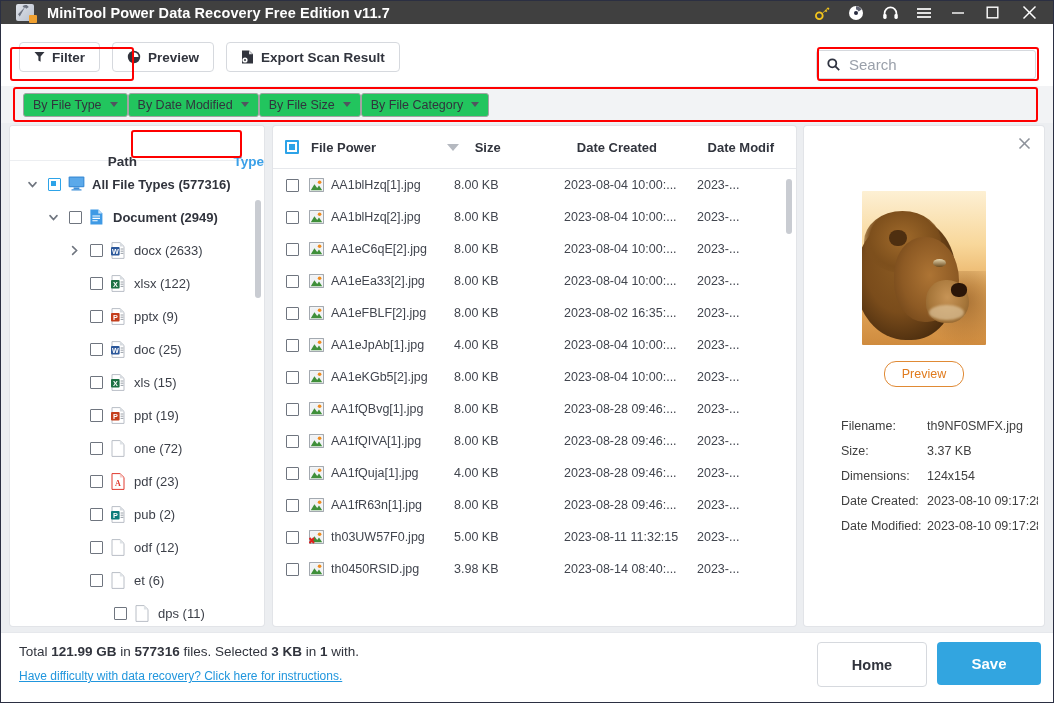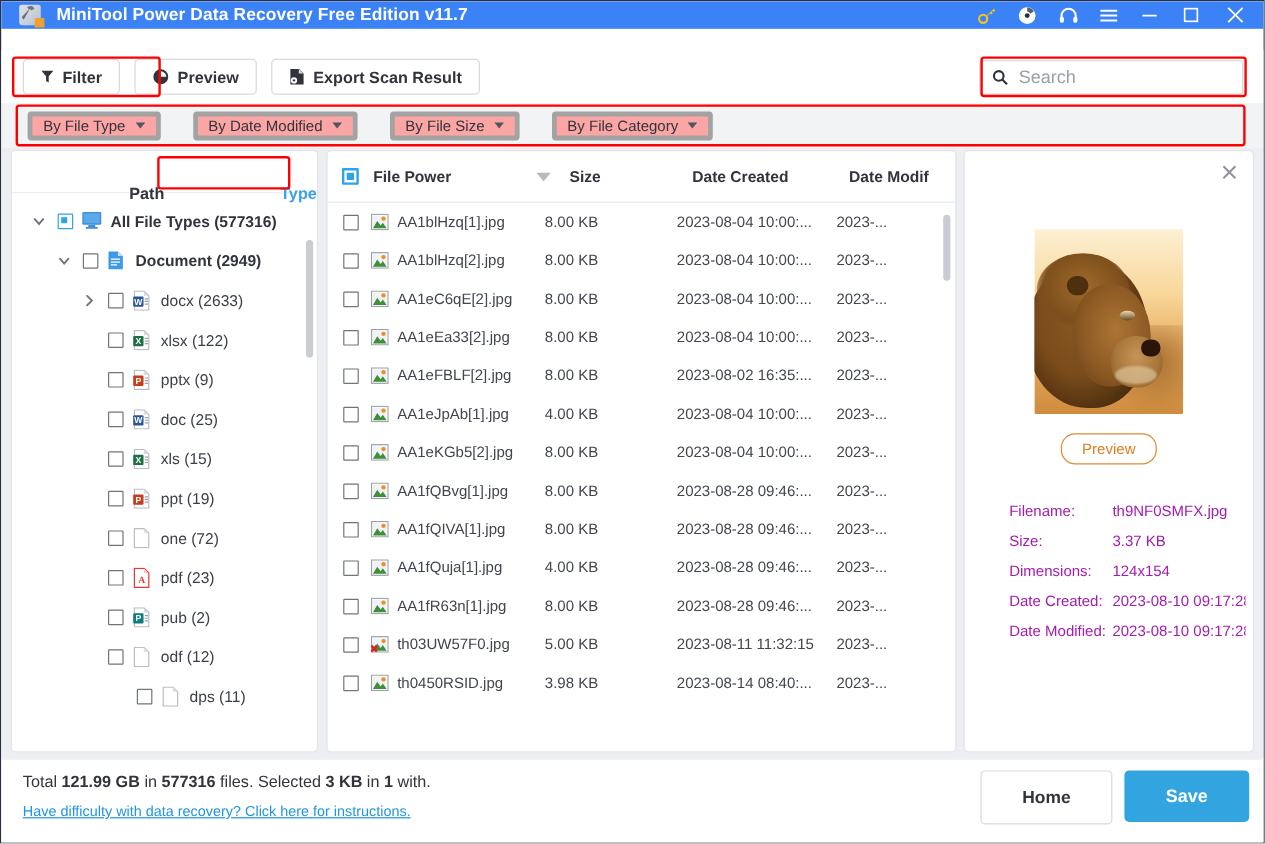--- a/index.html
+++ b/index.html
@@ -16,21 +16,21 @@
     box-sizing: border-box;
     border: 1px solid #2b2f42;
     background: #ffffff;
     overflow: hidden;
   }
 
   
   .titlebar {
     position: absolute; left: 0; top: 0;
     width: 1052px; height: 23px;
-    background: #3b82f6;
+    background: #404040;
     display: flex; align-items: center;
   }
   .tb-logo {
     width: 22px; height: 22px; margin-left: 14px; margin-right: 10px;
     position: relative; flex: none;
   }
   .tb-logo .sq {
     position:absolute; left:1px; top:2px; width:18px; height:17px;
     background: linear-gradient(135deg,#dfe3ea 0%, #b9c0cc 100%);
     border-radius: 2px;
@@ -55,21 +55,21 @@
   }
   .tb-icon.key { color: #f2c41d; }
   .tb-icon svg { display:block; }
   .tb-icon.close { width: 40px; margin-right: 4px; }
 
   
   .toolbar {
     position: absolute; left: 0; top: 41px;
     width: 1052px; height: 44px;
     background: #ffffff;
-    display: flex; align-items: center;
+    display: flex; 
   }
   .tbtn {
     height: 30px; border: 1px solid #d6d9de; border-radius: 4px;
     background: #ffffff; color: #31343d; font-size: 13.5px; font-weight: bold;
     display: flex; align-items: center; gap: 7px;
     padding: 0 14px; box-sizing: border-box; white-space: nowrap;
   }
   .tbtn.first { margin-left: 18px; }
   .tbtn + .tbtn { margin-left: 12px; }
   .tbtn .gi { display:flex; align-items:center; }
@@ -99,27 +99,27 @@
   .searchbox input::placeholder { color: #9aa0aa; }
 
   
   .filterbar {
     position: absolute; left: 0; top: 85px;
     width: 1052px; height: 37px;
     background: #f2f3f5;
     display: flex; align-items: center;
   }
   .fchip {
-    height: 24px; border: 4px solid #a3a3a3; border-radius: 3px;
-    background: #fca5a5; color: #31343d; font-size: 12.5px;
+    height: 24px; border: 1px solid #a3a3a3; border-radius: 3px;
+    background: #22c55e; color: #31343d; font-size: 12.5px;
     display: flex; align-items: center; gap: 8px;
     padding: 0 9px; box-sizing: border-box; white-space: nowrap;
   }
   .fchip.first { margin-left: 22px; }
-  .fchip + .fchip { margin-left: 27px; }
+  .fchip + .fchip { }
   .caret {
     width: 0; height: 0; border-left: 4px solid transparent;
     border-right: 4px solid transparent; border-top: 5px solid #50555f;
   }
 
   
   .body {
     position: absolute; left: 0; top: 122px;
     width: 1052px; height: 509px;
     background: #eceef1;
@@ -293,21 +293,21 @@
     border-radius: 50%; background:#4e2f10;
   }
   .pv-btn {
     position: absolute; left: 50%; transform: translateX(-50%);
     top: 235px;
     width: 78px; height: 24px; border: 1px solid #e08a35; border-radius: 12px;
     background: #ffffff; color: #e07b1e; font-size: 12.5px;
     display: flex; align-items: center; justify-content: center;
   }
   .meta { position: absolute; left: 37px; top: 287px; right: 6px; }
-  .mrow { display: flex; align-items: center; height: 25px; font-size: 12.5px; color: #a21caf; white-space: nowrap; }
+  .mrow { display: flex; align-items: center; height: 25px; font-size: 12.5px; color: #404040; white-space: nowrap; }
   .mkey { width: 86px; flex: none; }
   .mval { overflow: hidden; }
 
   
   .footer {
     position: absolute; left: 0; top: 631px;
     width: 1052px; height: 70px; background: #ffffff;
     border-top: 1px solid #e6e8ec;
   }
   .ftext {
@@ -676,20 +676,32 @@
               <span class="twist empty"></span>
               <span style="width: 8px; flex: 0 0 auto;"></span>
               <span class="cbox"></span>
               <span class="ficon">
                 <svg width="16" height="17" viewBox="0 0 16 17">
                   <path d="M2 0.6 H10 L14 4.4 V16.4 H2 Z" fill="#ffffff" stroke="#b9bec6" stroke-width="1"></path>
                   <path d="M9.9 0.8 V4.4 H13.6 Z" fill="#dfe3e7"></path>
                 </svg>
               </span>
               <span class="tlabel">odf (12)</span>
+            </div>
+            <div class="trow" style="padding-left: 56px;">
+              <span class="twist empty"></span>
+              <span style="width: 8px; flex: 0 0 auto;"></span>
+              <span class="cbox"></span>
+              <span class="ficon">
+                <svg width="16" height="17" viewBox="0 0 16 17">
+                  <path d="M2 0.6 H10 L14 4.4 V16.4 H2 Z" fill="#ffffff" stroke="#b9bec6" stroke-width="1"></path>
+                  <path d="M9.9 0.8 V4.4 H13.6 Z" fill="#dfe3e7"></path>
+                </svg>
+              </span>
+              <span class="tlabel">et (6)</span>
             </div>
             <div class="trow" style="padding-left: 80px;">
               <span class="twist empty"></span>
               <span style="width: 8px; flex: 0 0 auto;"></span>
               <span class="cbox"></span>
               <span class="ficon">
                 <svg width="16" height="17" viewBox="0 0 16 17">
                   <path d="M2 0.6 H10 L14 4.4 V16.4 H2 Z" fill="#ffffff" stroke="#b9bec6" stroke-width="1"></path>
                   <path d="M9.9 0.8 V4.4 H13.6 Z" fill="#dfe3e7"></path>
                 </svg>

